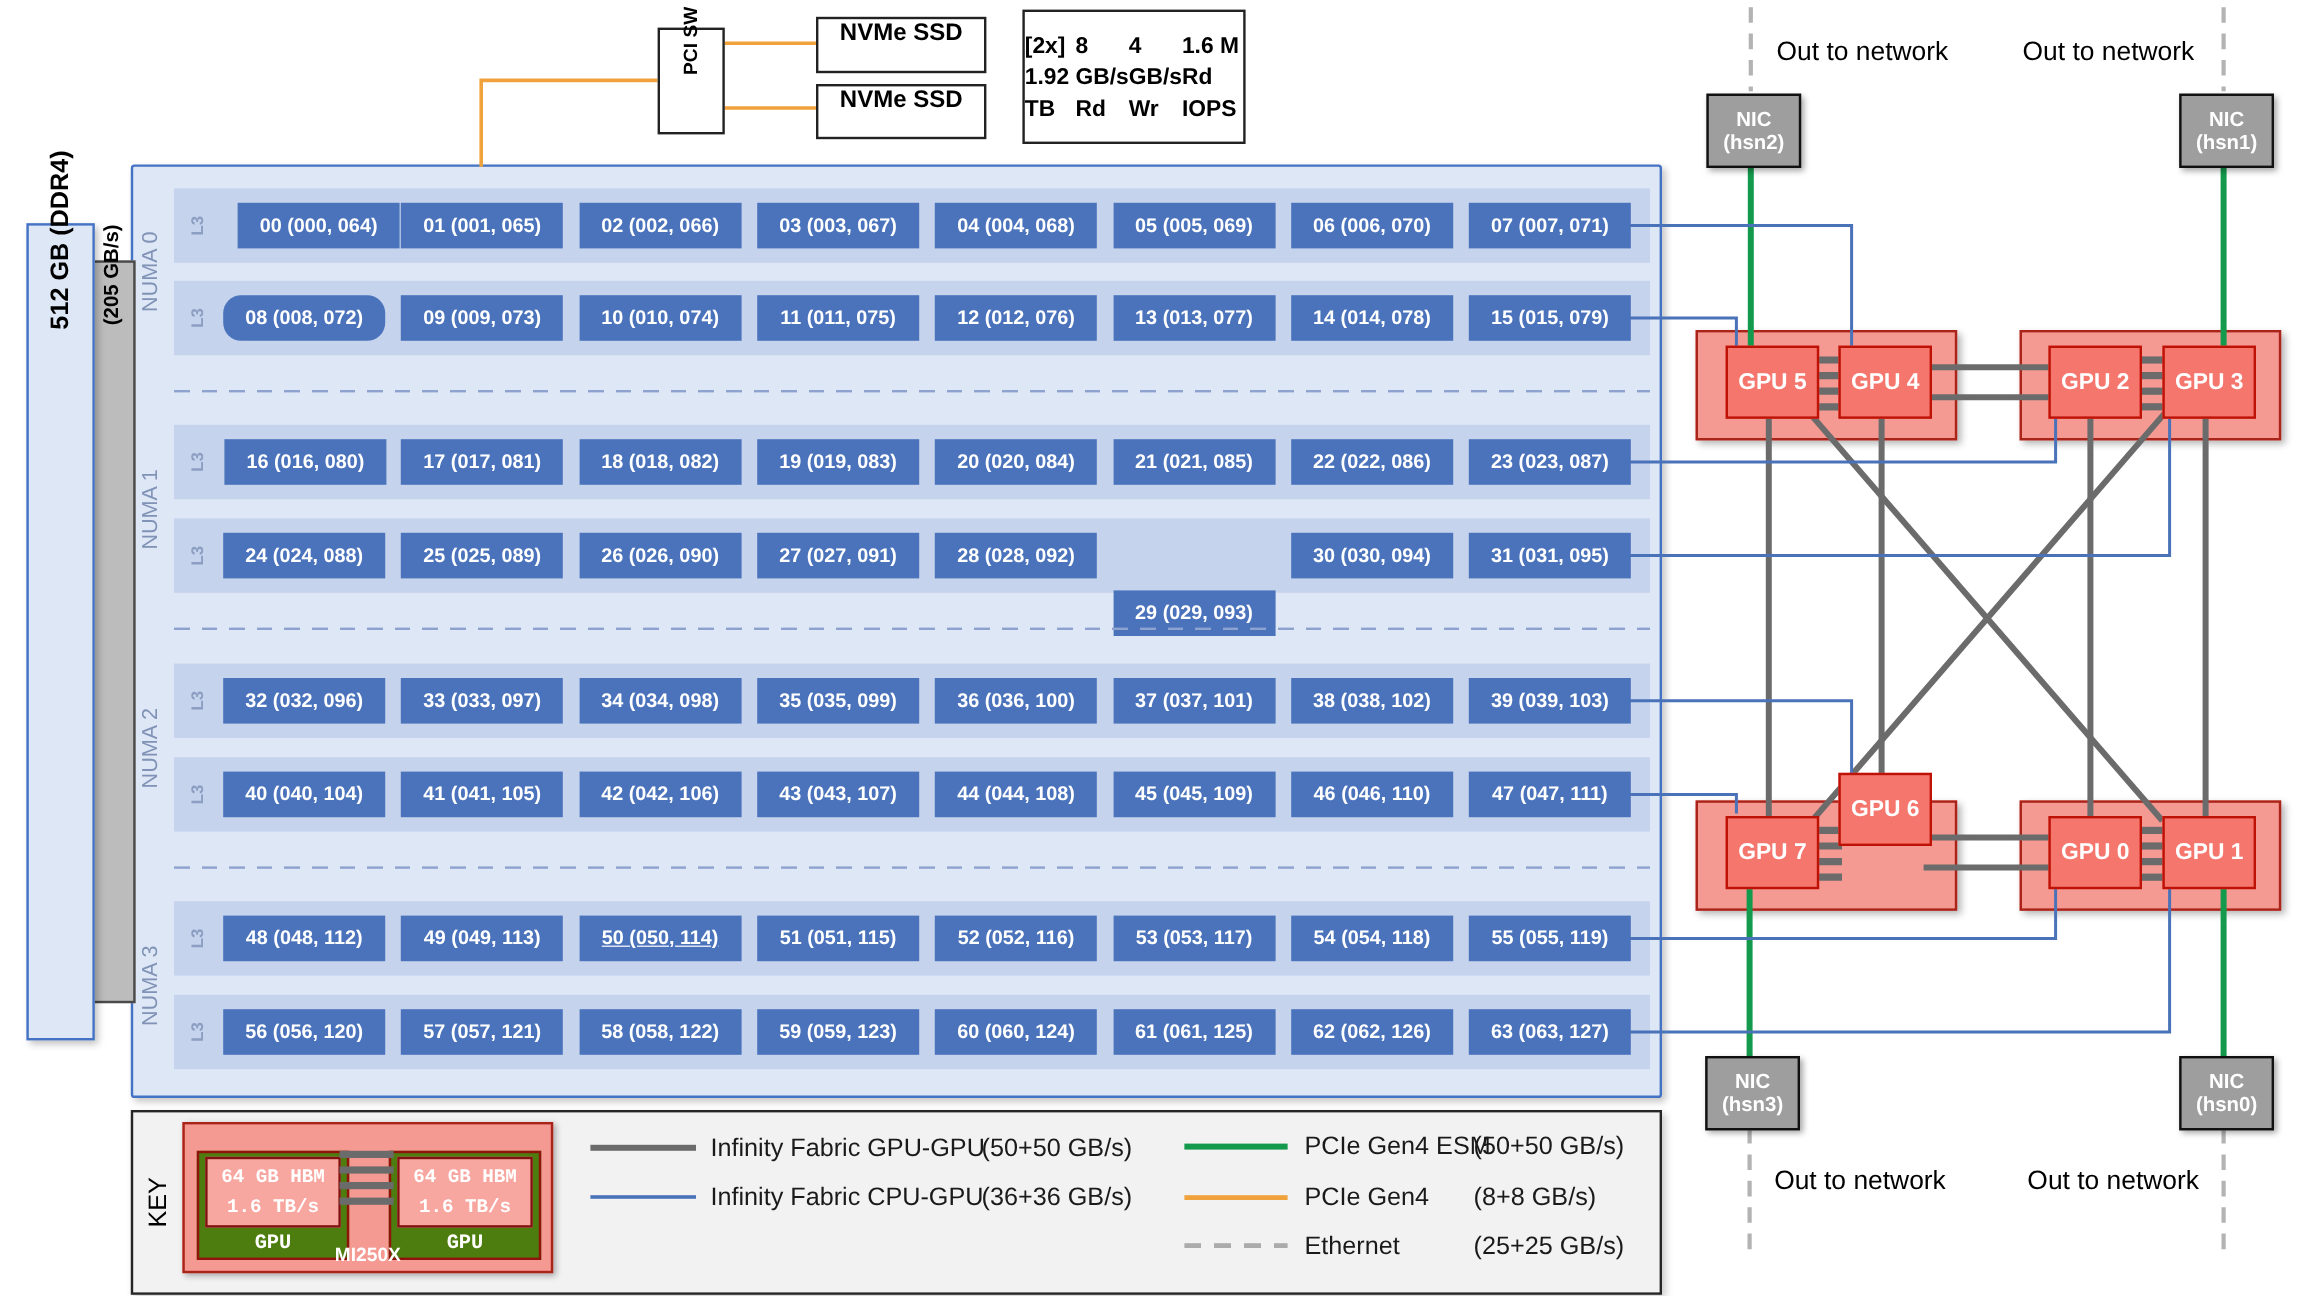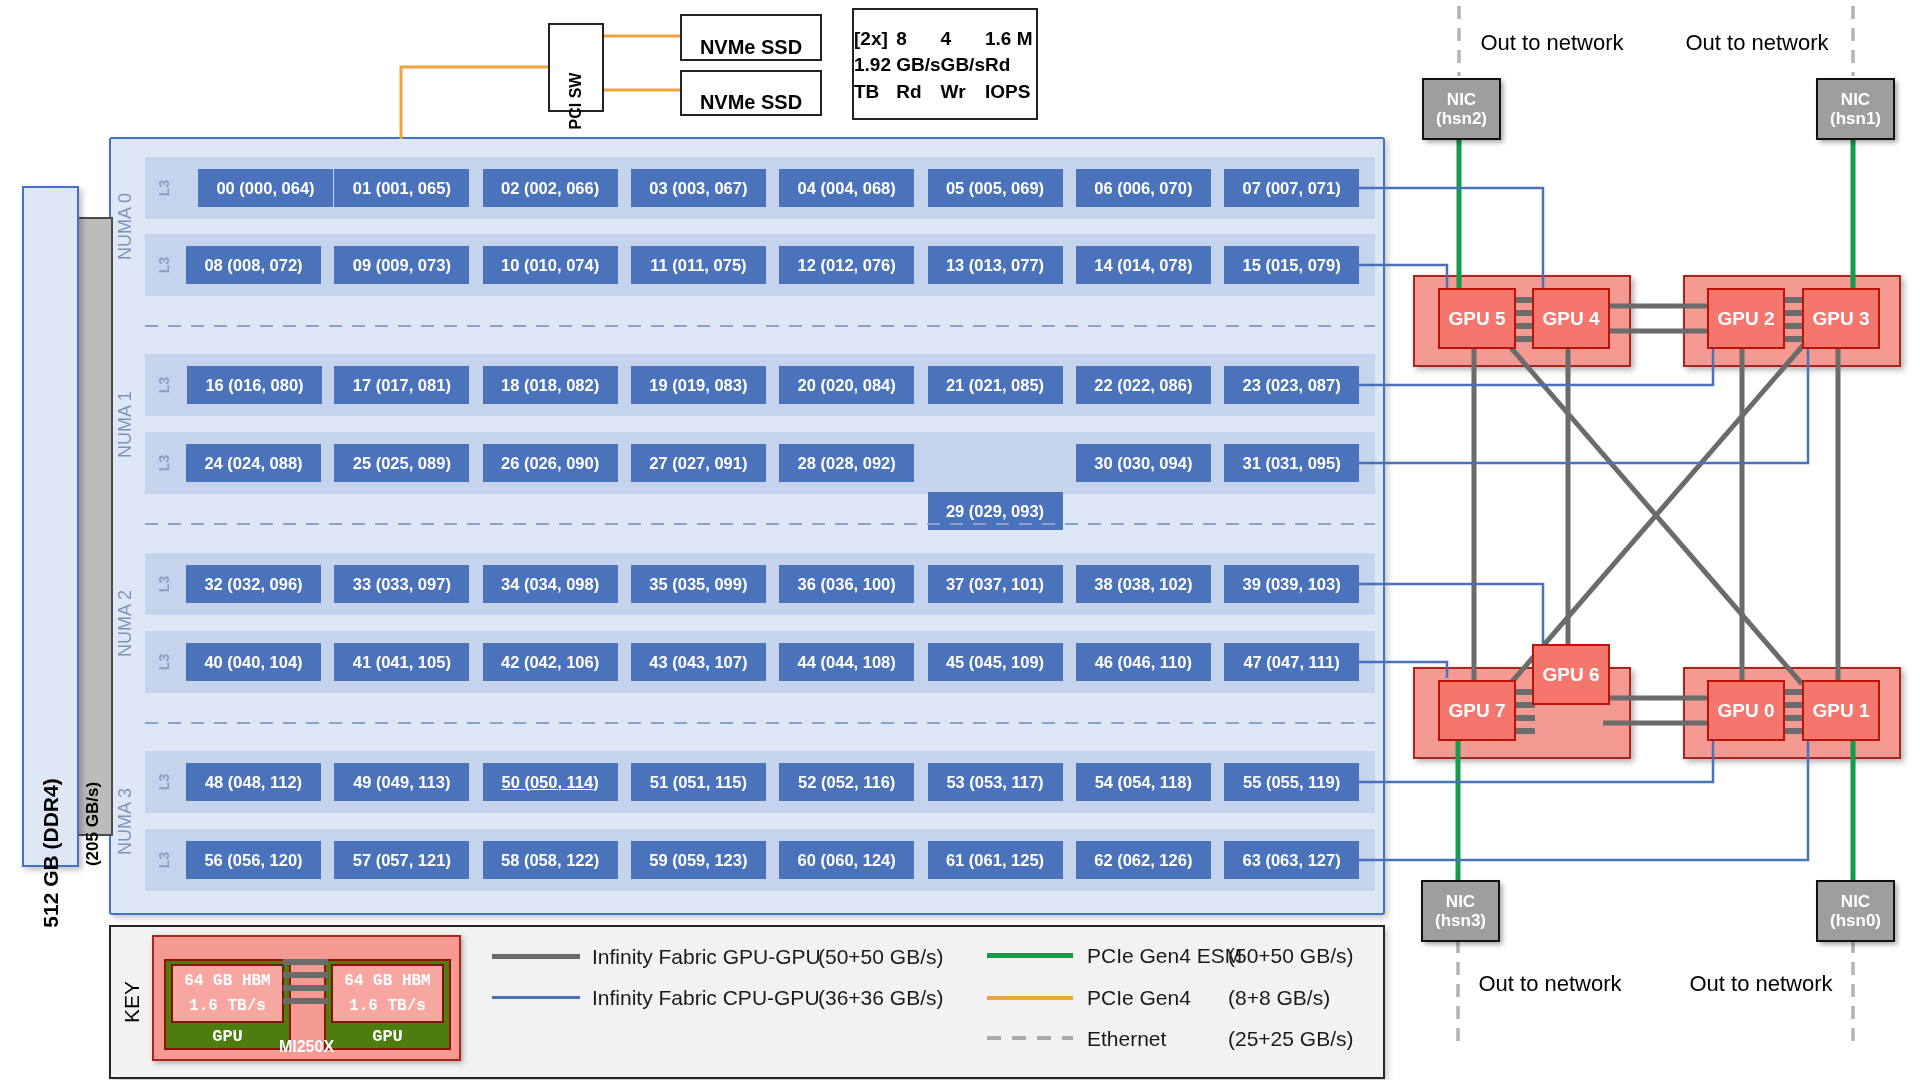--- a/index.html
+++ b/index.html
@@ -1,19 +1,19 @@
 <!DOCTYPE html>
 <html><head>
 <meta charset="utf-8">
 <style>
   html,body{margin:0;padding:0;background:#fff;}
   body{font-family:"Liberation Sans",sans-serif;}
   #stage{position:relative;width:1920px;height:1080px;overflow:hidden;background:#fff;}
   .abs{position:absolute;}
-  .flexc{display:flex;align-items:flex-end;justify-content:center;text-align:center;}
+  .flexc{display:flex;align-items:flex-start;justify-content:center;text-align:center;}
   .rot{transform:rotate(-90deg);white-space:nowrap;}
 
   
   #wires{position:absolute;left:0;top:0;z-index:5;pointer-events:none;}
 
   
   #cpu-block{left:109px;top:137px;width:1272px;height:774px;background:#dde7f6;
     border:2px solid #4472c4;border-radius:3px;z-index:1;box-shadow:3px 3px 6px rgba(0,0,0,.22);}
   .core-row{position:absolute;left:34px;width:1230px;height:62px;background:#c5d3ec;}
   .l3{position:absolute;left:2px;top:6px;width:34px;height:50px;color:#8d9ec3;
@@ -158,21 +158,21 @@
         <div class="core-cell" style="left: 485.9px;">03 (003, 067)</div>
         <div class="core-cell" style="left: 634.2px;">04 (004, 068)</div>
         <div class="core-cell" style="left: 782.5px;">05 (005, 069)</div>
         <div class="core-cell" style="left: 930.8px;">06 (006, 070)</div>
         <div class="core-cell" style="left: 1079.1px;">07 (007, 071)</div>
       </div>
       <div class="core-row" style="top: 95px;">
         <div class="l3">
           <span class="rot">L3</span>
         </div>
-        <div class="core-cell" style="left: 41px;">08 (008, 072)</div>
+        <div class="core-cell" style="left: 41px; border-radius: 15px;">08 (008, 072)</div>
         <div class="core-cell" style="left: 189.3px;">09 (009, 073)</div>
         <div class="core-cell" style="left: 337.6px;">10 (010, 074)</div>
         <div class="core-cell" style="left: 485.9px;">11 (011, 075)</div>
         <div class="core-cell" style="left: 634.2px;">12 (012, 076)</div>
         <div class="core-cell" style="left: 782.5px;">13 (013, 077)</div>
         <div class="core-cell" style="left: 930.8px;">14 (014, 078)</div>
         <div class="core-cell" style="left: 1079.1px;">15 (015, 079)</div>
       </div>
       <div class="numa-label" style="top: 205px;">
         <span class="rot">NUMA 1</span>

